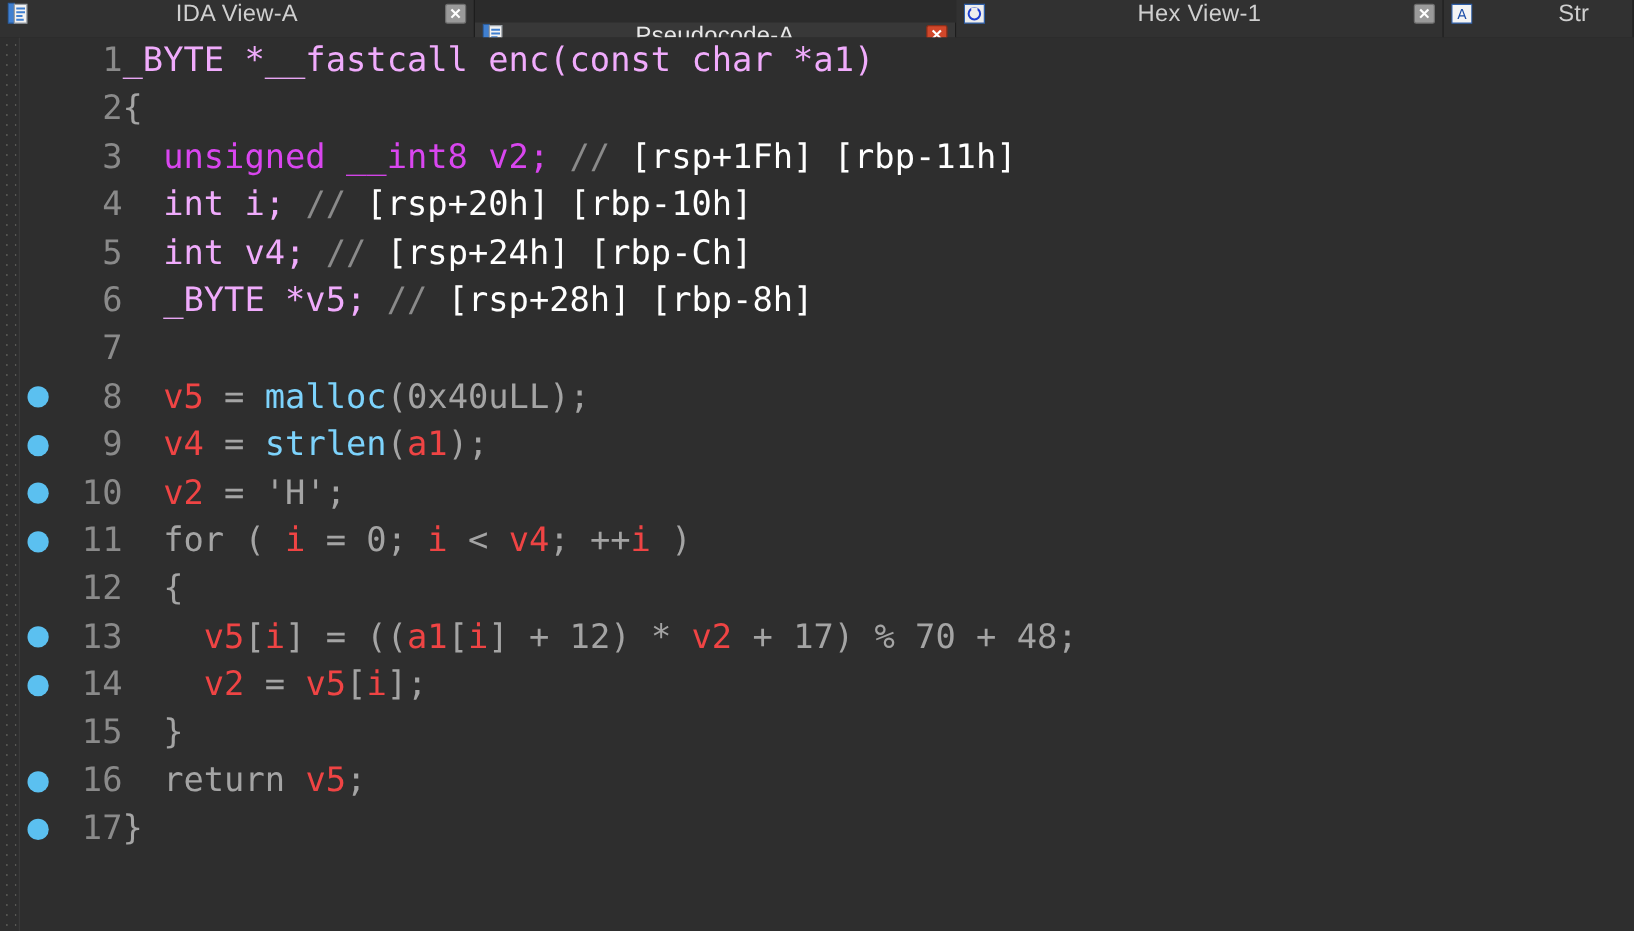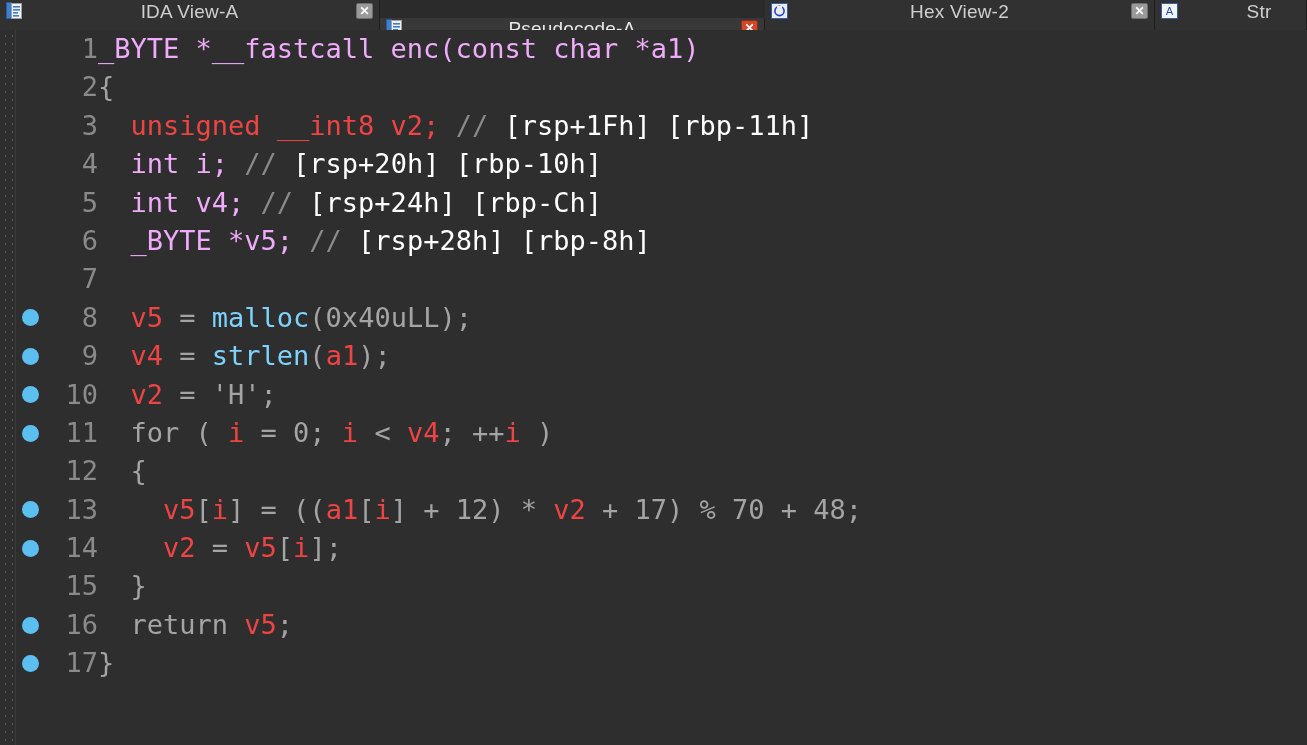--- a/index.html
+++ b/index.html
@@ -152,21 +152,21 @@
     font-size: 27px;
   }
   .src {
     flex: 1 1 auto;
     padding-left: 0px;
     overflow: hidden;
   }
 
   
   .t-type   { color: #f0abfc; }            
-  .t-dtype  { color: #ef4444; }            
+  .t-dtype  { color: #d946ef; }            
   .t-var    { color: #ef4444; }            
   .t-fn     { color: #7dd3fc; }            
   .t-plain  { color: #a4a4a4; }            
   .t-cmt    { color: #8a8a8a; }            
   .t-cmtval { color: #ffffff; }            
   .t-str    { color: #a4a4a4; }            
 </style>
 </head>
 <body>
 
@@ -200,21 +200,21 @@
       <span class="tabclose danger">✕</span>
     </div>
     <div class="tab inactive" style="width: 390px;">
       <span class="tabicon">
         <svg width="17" height="18" viewBox="0 0 17 18">
           <rect x="0.5" y="1.5" width="16" height="15" fill="#ededed" stroke="#2f5fa8"></rect>
           <circle cx="8.5" cy="9" r="4.6" fill="none" stroke="#2040d0" stroke-width="1.6"></circle>
           <rect x="6" y="4" width="5" height="2" fill="#ededed"></rect>
         </svg>
       </span>
-      <span class="tab-label">Hex View-2</span>
+      <span class="tab-label">Hex View-1</span>
       <span class="tabclose">✕</span>
     </div>
     <div class="tab inactive" style="width: 152px;">
       <span class="tabicon">
         <svg width="17" height="18" viewBox="0 0 17 18">
           <rect x="0.5" y="1.5" width="16" height="15" fill="#f4f4f4" stroke="#2f5fa8"></rect>
           <text x="8.5" y="13" font-family="DejaVu Sans, sans-serif" font-size="11" fill="#1d4fa8" text-anchor="middle">A</text>
         </svg>
       </span>
       <span class="tab-label">Str</span>

